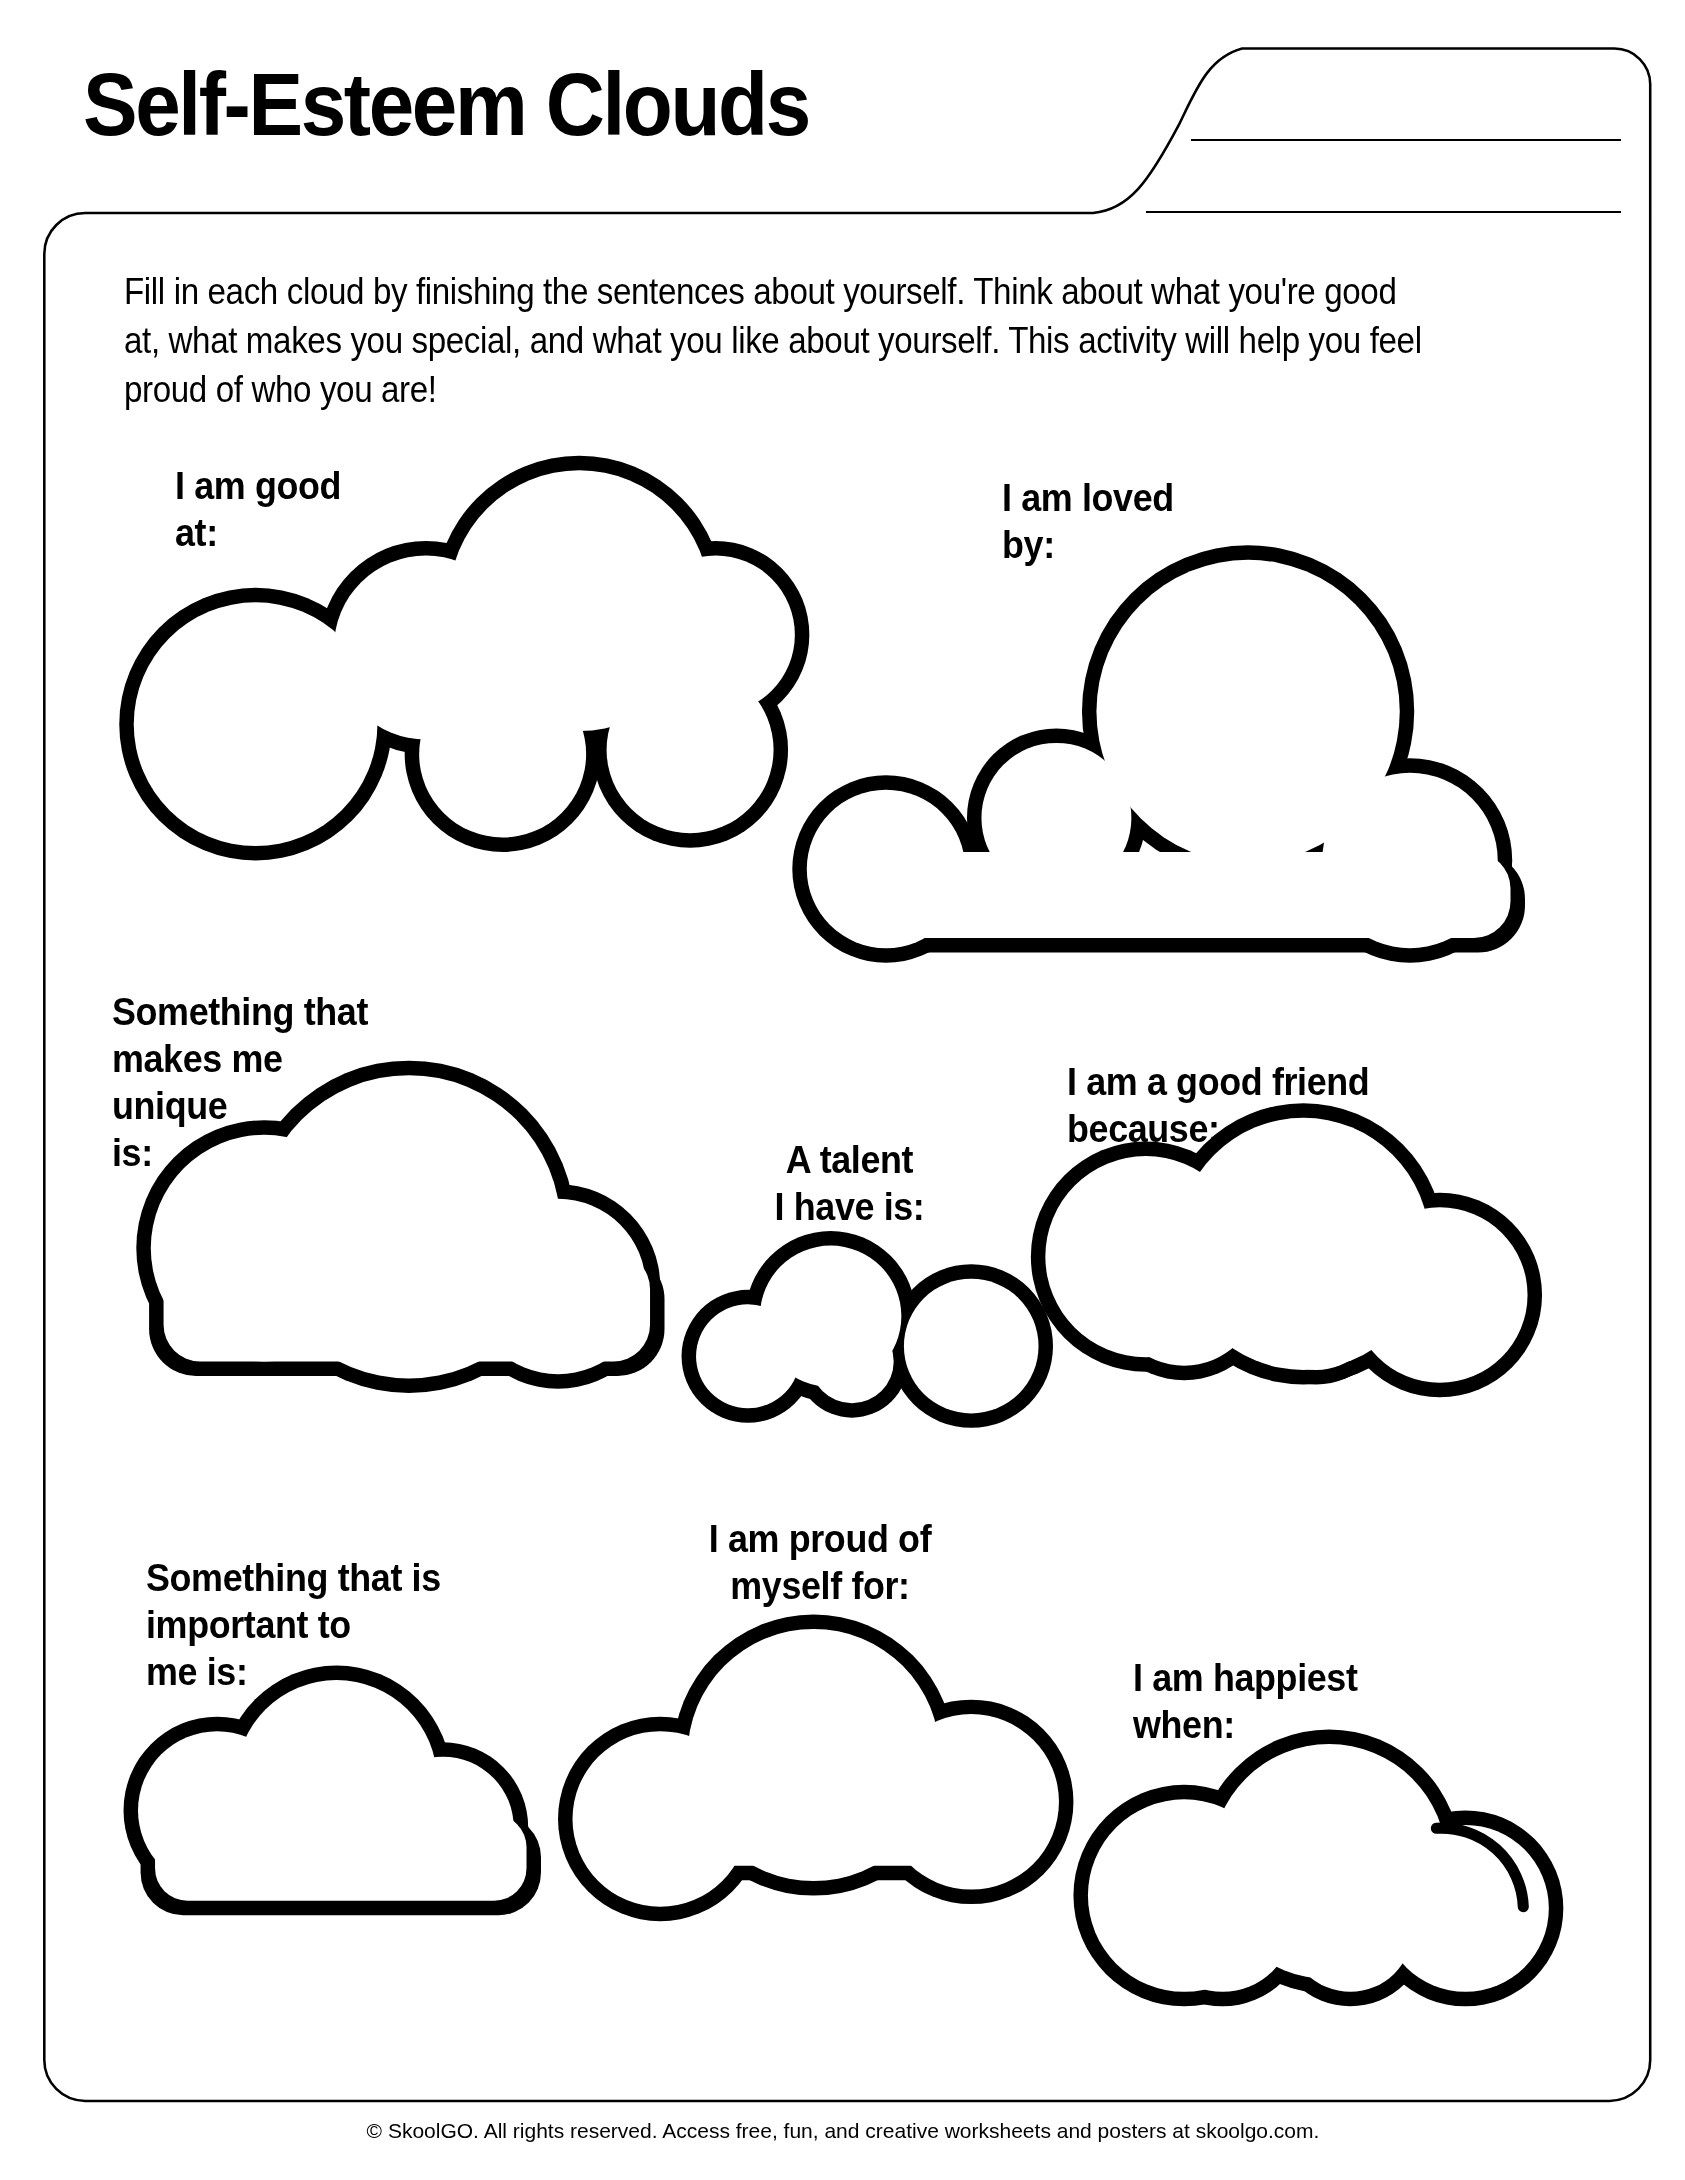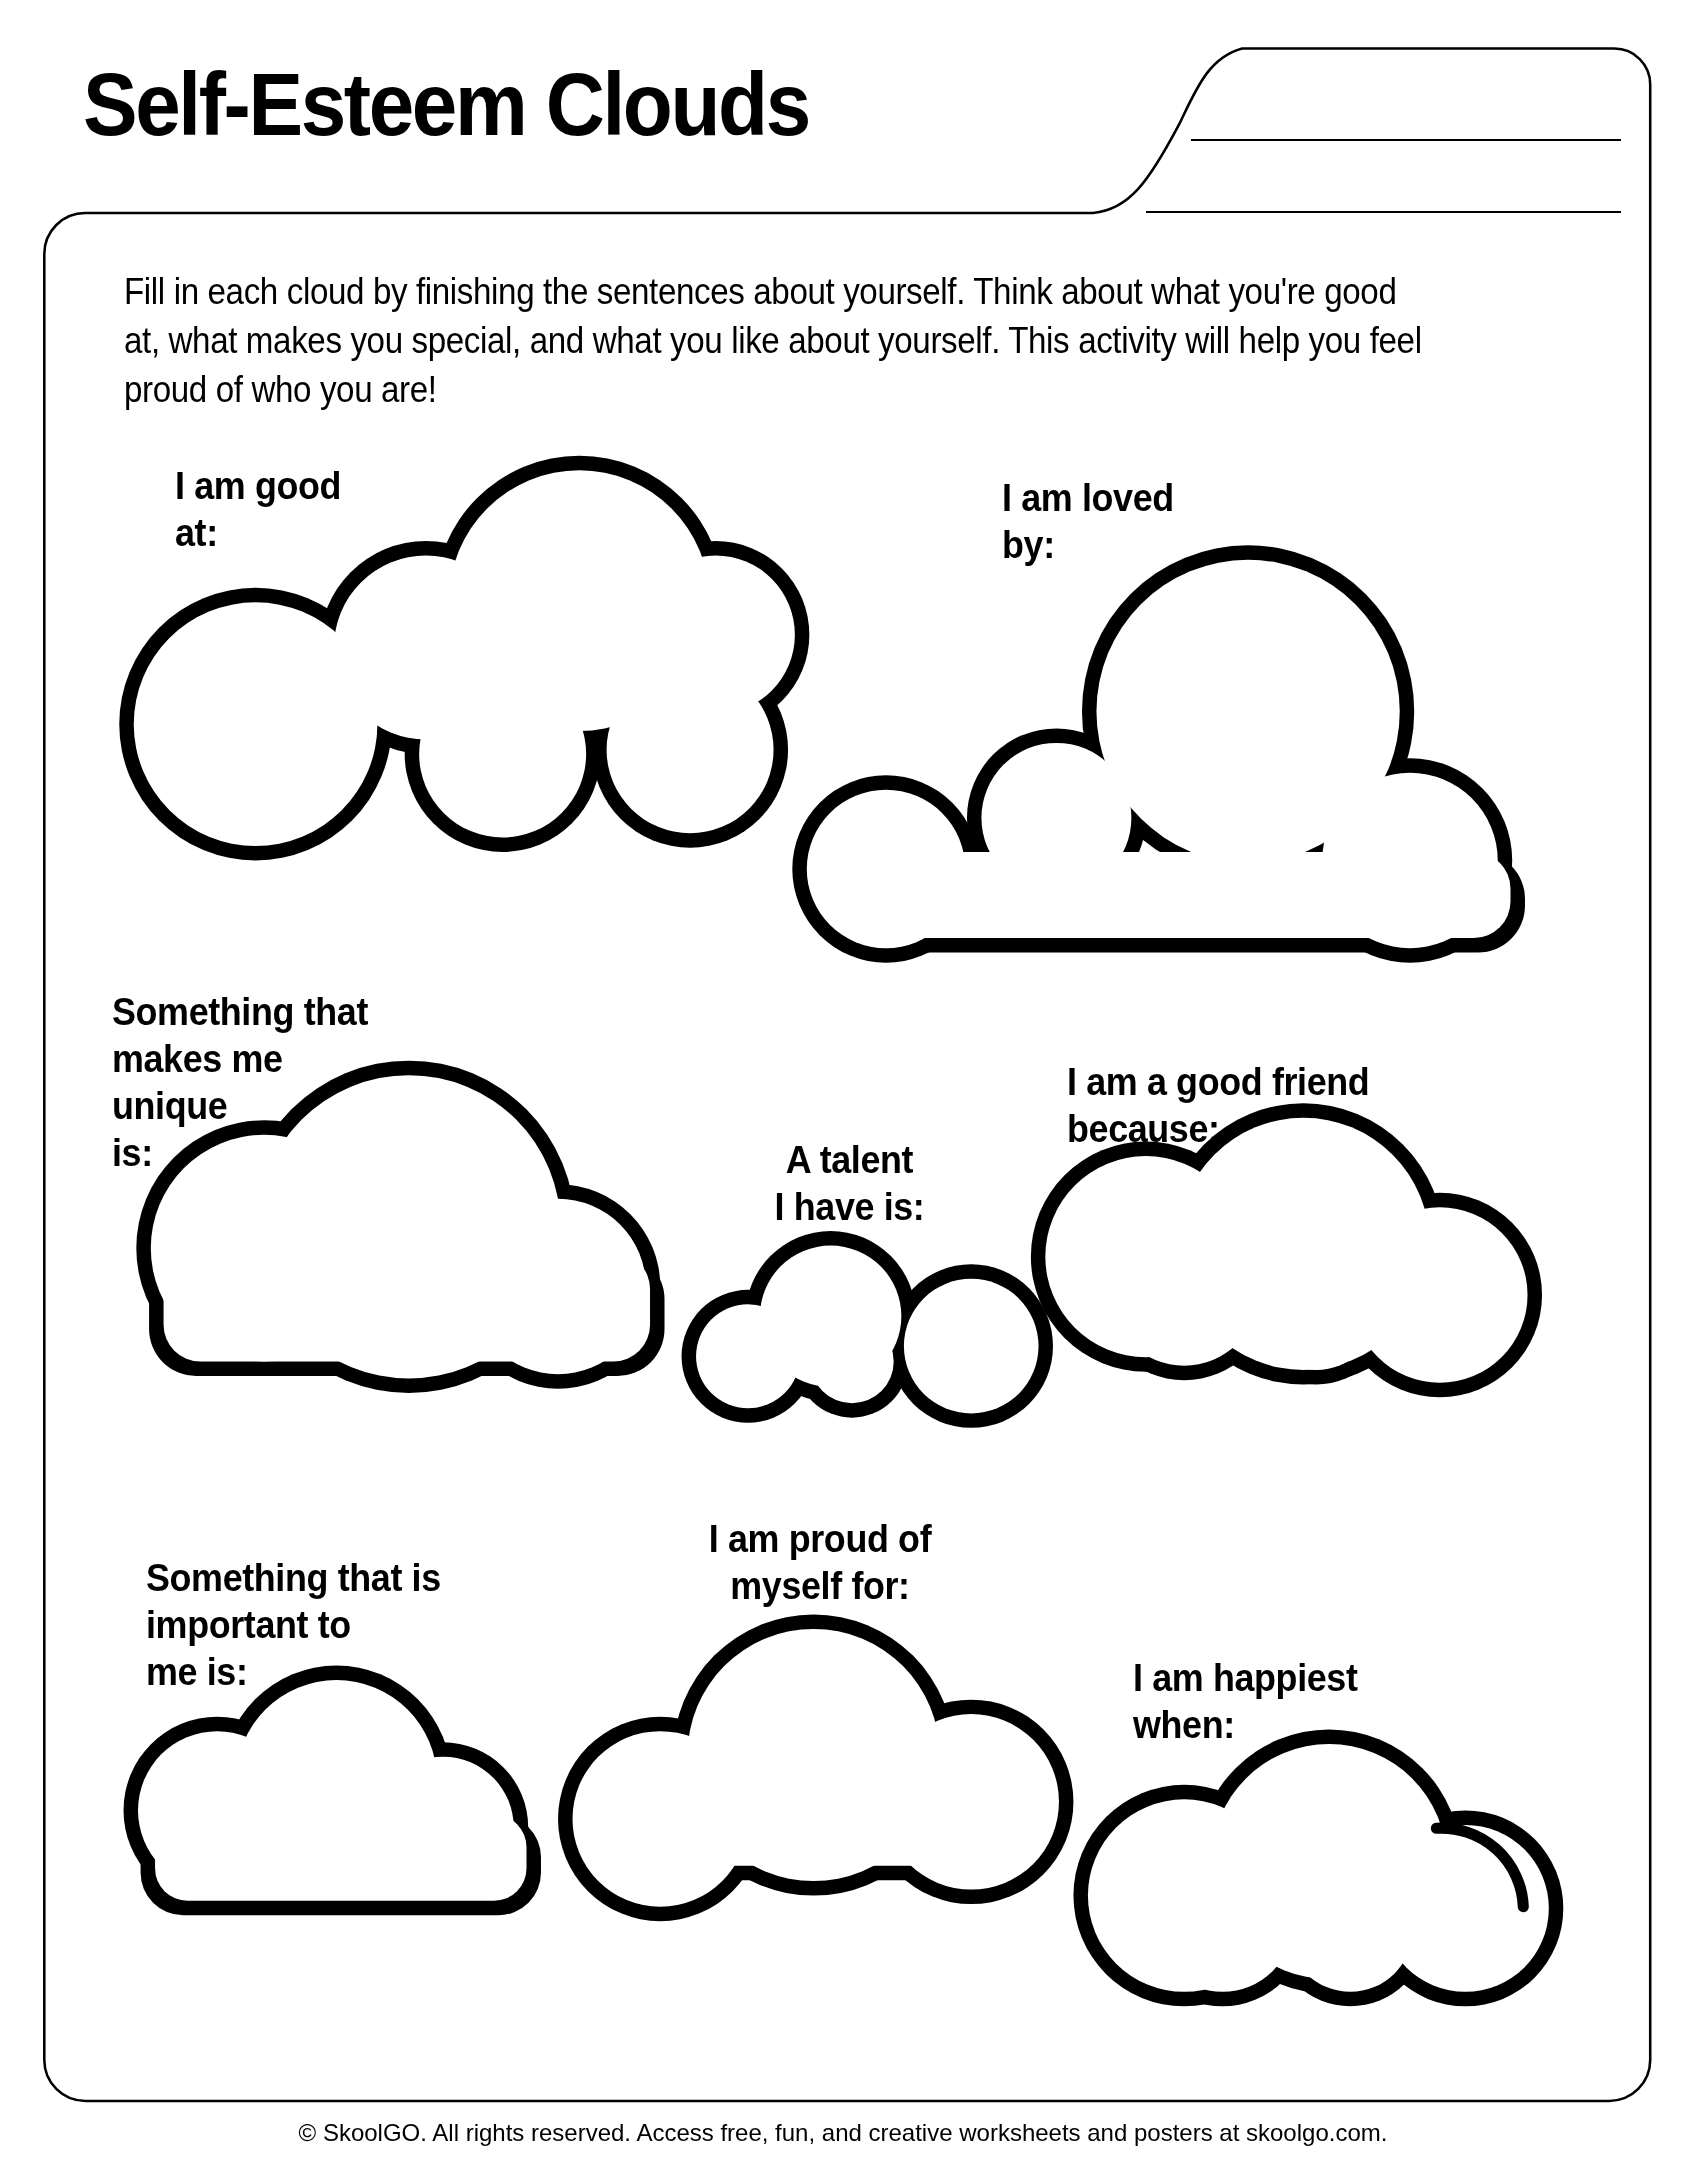--- a/index.html
+++ b/index.html
@@ -35,21 +35,21 @@
   .l-important {left:146px;  top:1554px;}
   .l-proud     {left:692px;  top:1515px; width:256px;}
   .l-happiest  {left:1133px; top:1654px;}
   
   .tabline{position:absolute;height:36px;border-bottom:2.6px solid #000;z-index:2;
     font-size:25.6px;line-height:34px;}
   .tabline.one{left:1191px;top:103px;width:430px;}
   .tabline.two{left:1146px;top:175px;width:475px;}
   
   .footer{
-    left:0;right:0;top:2119px;text-align:center;font-size:24px;letter-spacing:0;
+    left:0;right:0;top:2119px;text-align:center;font-size:21px;letter-spacing:0;
   }
 </style>
 </head>
 <body>
 
 <div class="abs title">Self-Esteem Clouds</div>
 
 <svg id="sheet-svg" viewBox="0 0 1979 2560" xmlns="http://www.w3.org/2000/svg">
 
   <path d="M 100 250 H 1283

